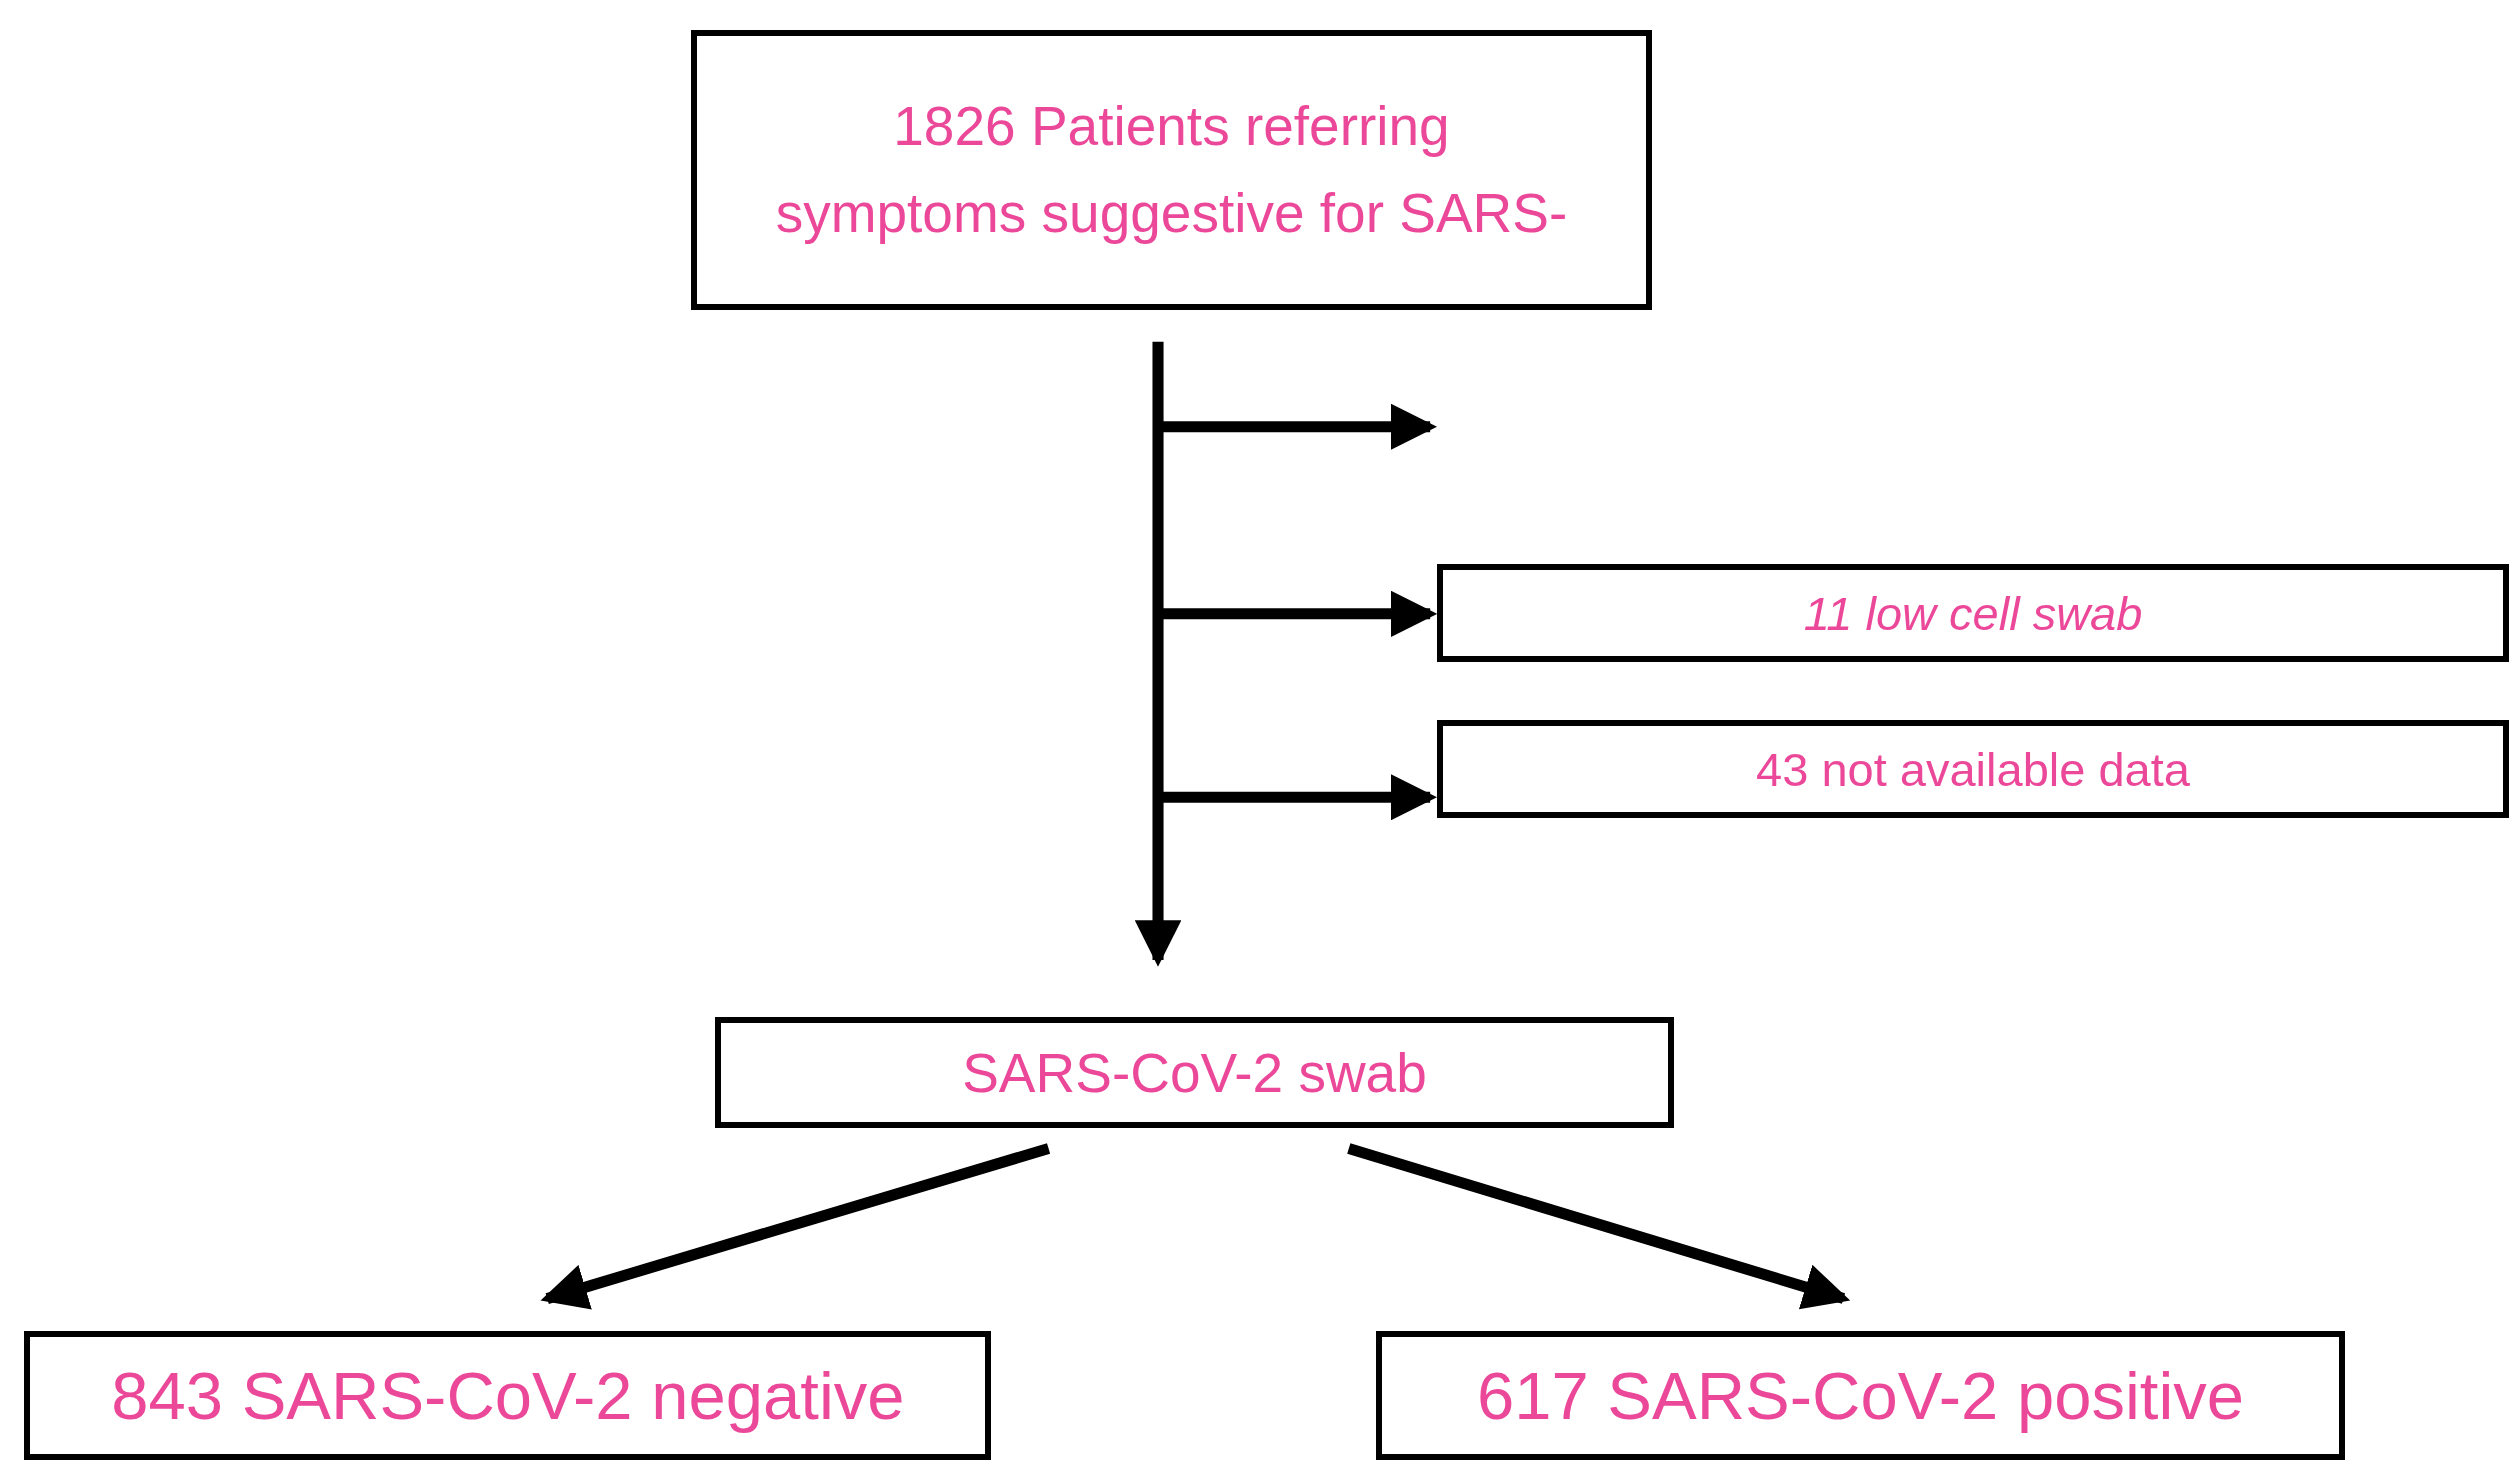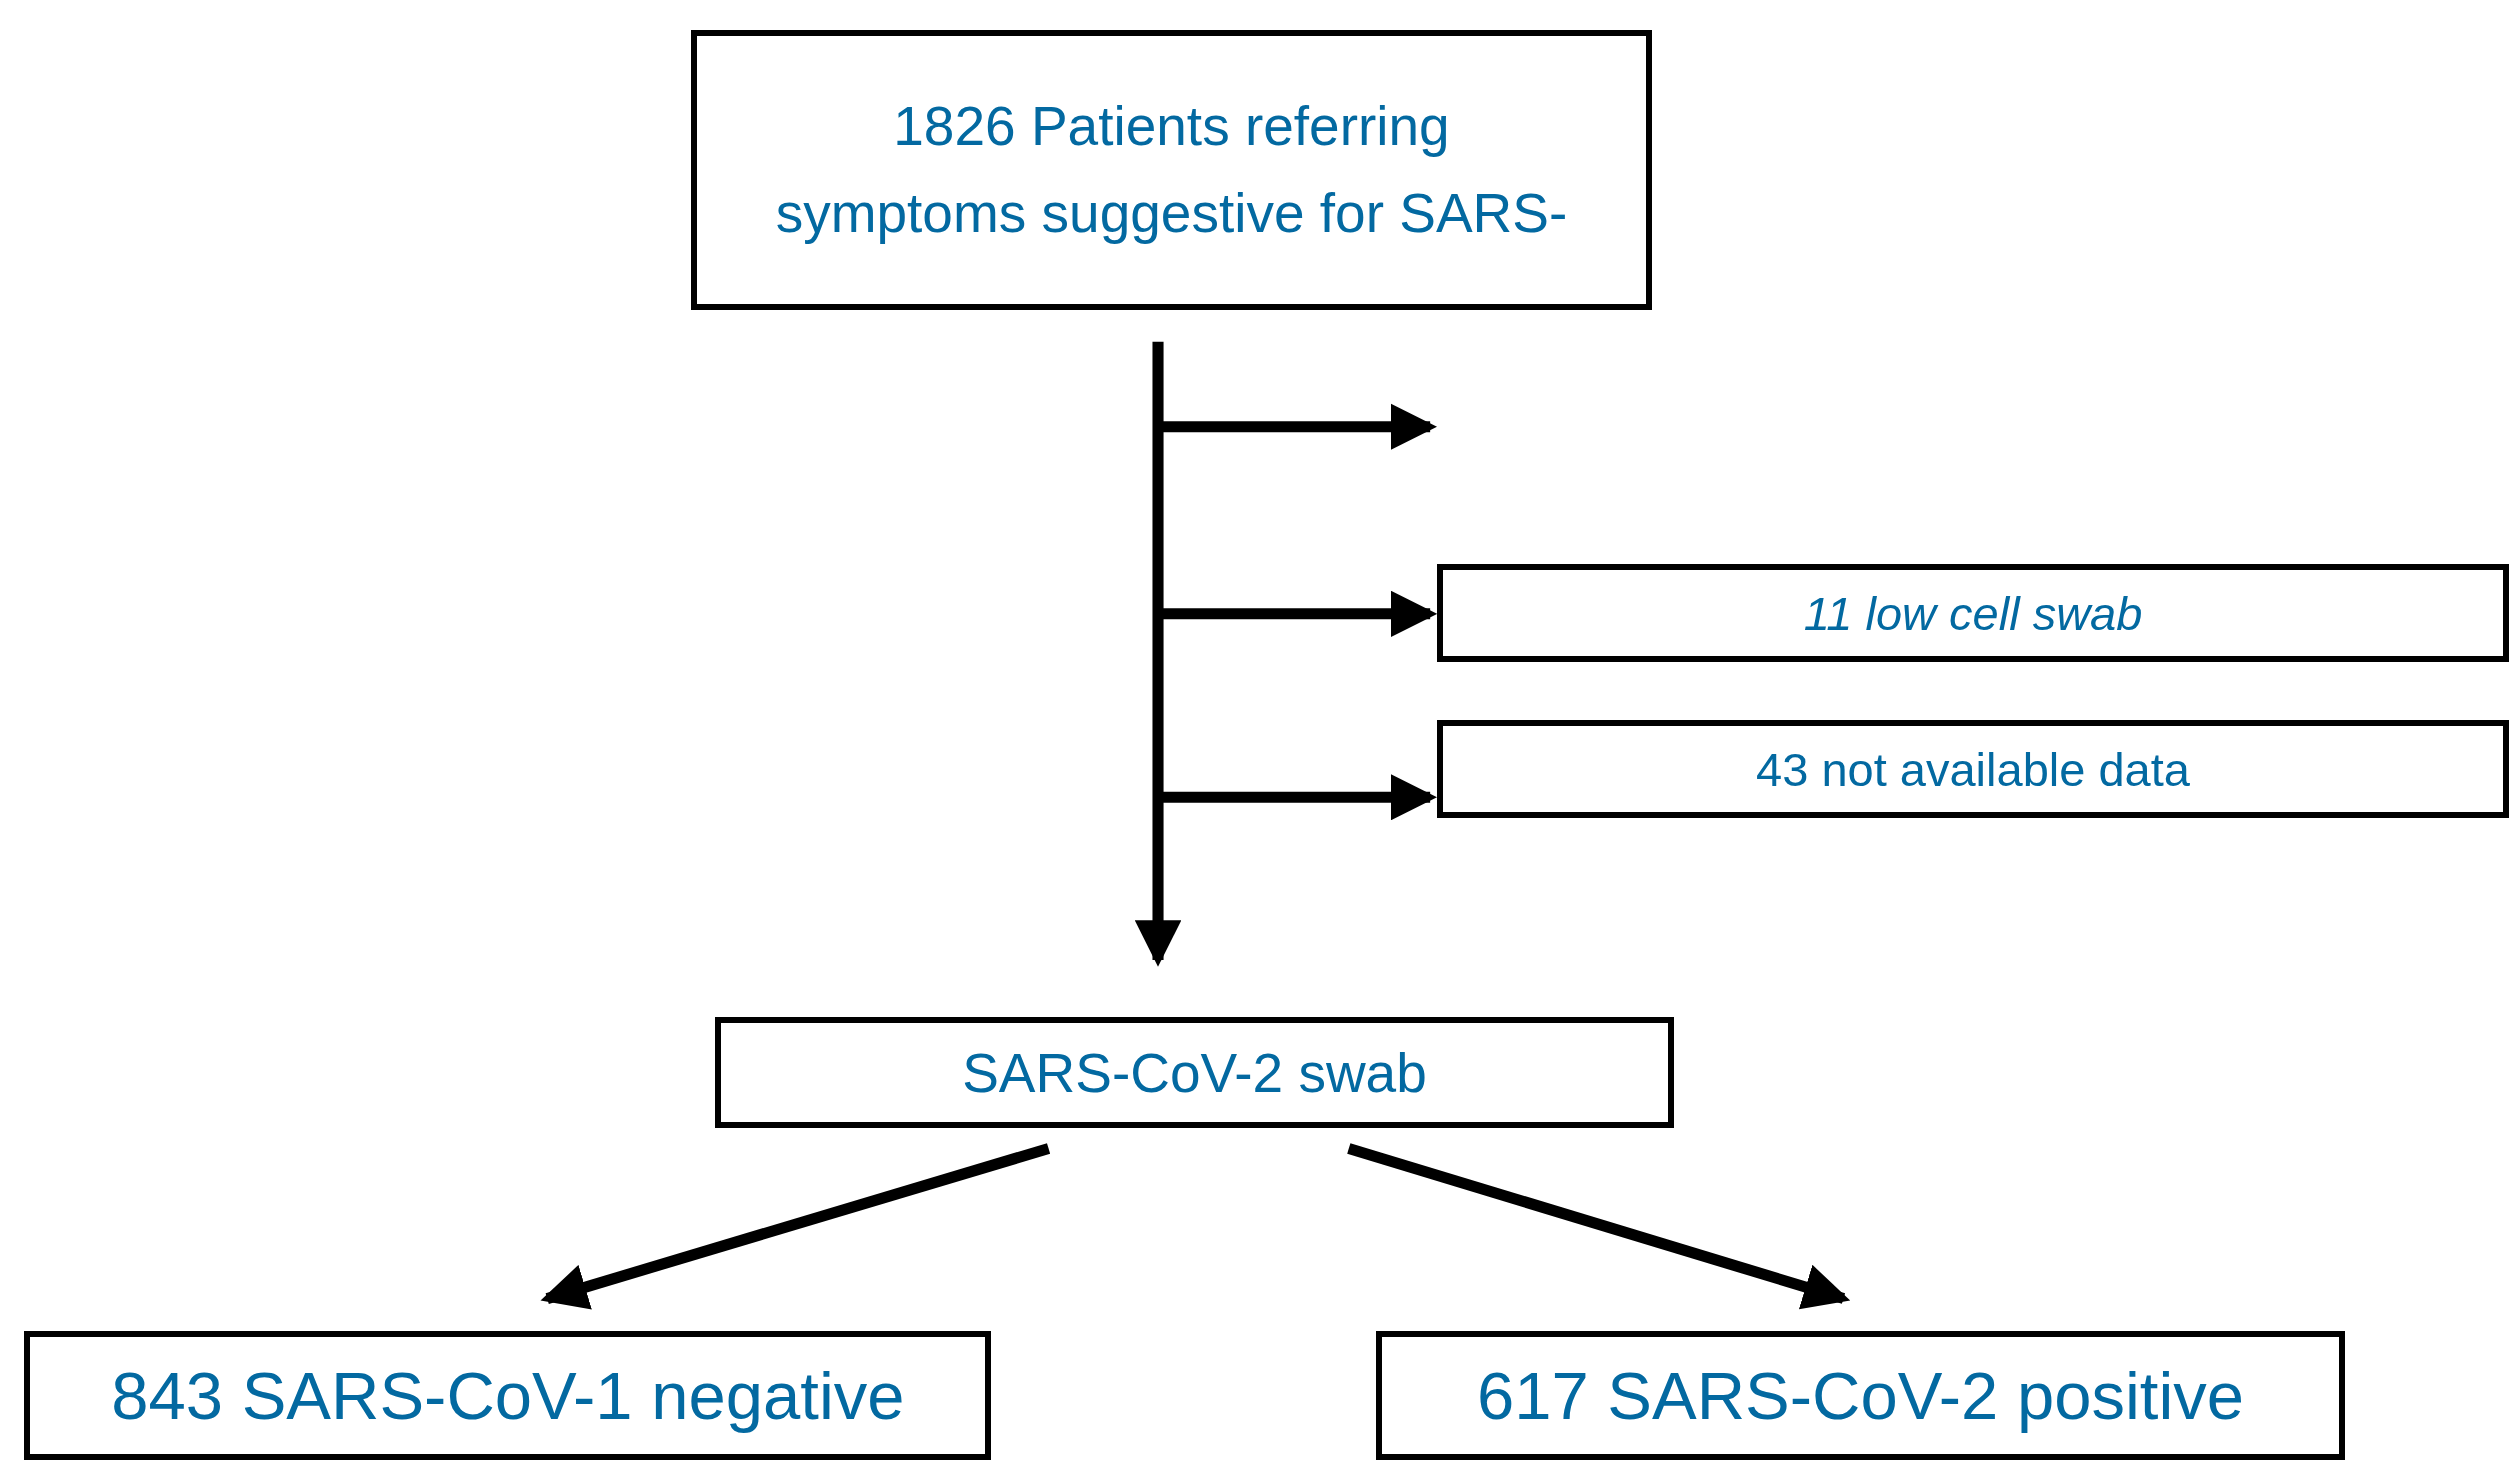--- a/index.html
+++ b/index.html
@@ -25,21 +25,21 @@
   }
   .box {
     position: absolute;
     box-sizing: border-box;
     background: #ffffff;
     border: 6.7px solid #000000;
     display: flex;
     align-items: center;
     justify-content: center;
     text-align: center;
-    color: #0369a1;
+    color: #ec4899;
   }
   .top-box {
     left: 691px; top: 30px; width: 961px; height: 280px;
     font-size: 55px; line-height: 1.58;
     flex-direction: column;
     padding: 0 7.4px;
   }
   .top-box span { display: block; white-space: nowrap; }
   .side-box {
     left: 1437px; width: 1072px; height: 98px;
@@ -93,18 +93,18 @@
     <span>symptoms suggestive for SARS-</span>
   </div>
 
 
   <div class="box side-box side-box-2">11 low cell swab</div>
 
   <div class="box side-box side-box-3">43 not available data</div>
 
   <div class="box swab-box">SARS-CoV-2 swab</div>
 
-  <div class="box bottom-box neg-box">843 SARS-CoV-1 negative</div>
+  <div class="box bottom-box neg-box">843 SARS-CoV-2 negative</div>
 
   <div class="box bottom-box pos-box">617 SARS-CoV-2 positive</div>
 
 </div>
 
 
 </body></html>

